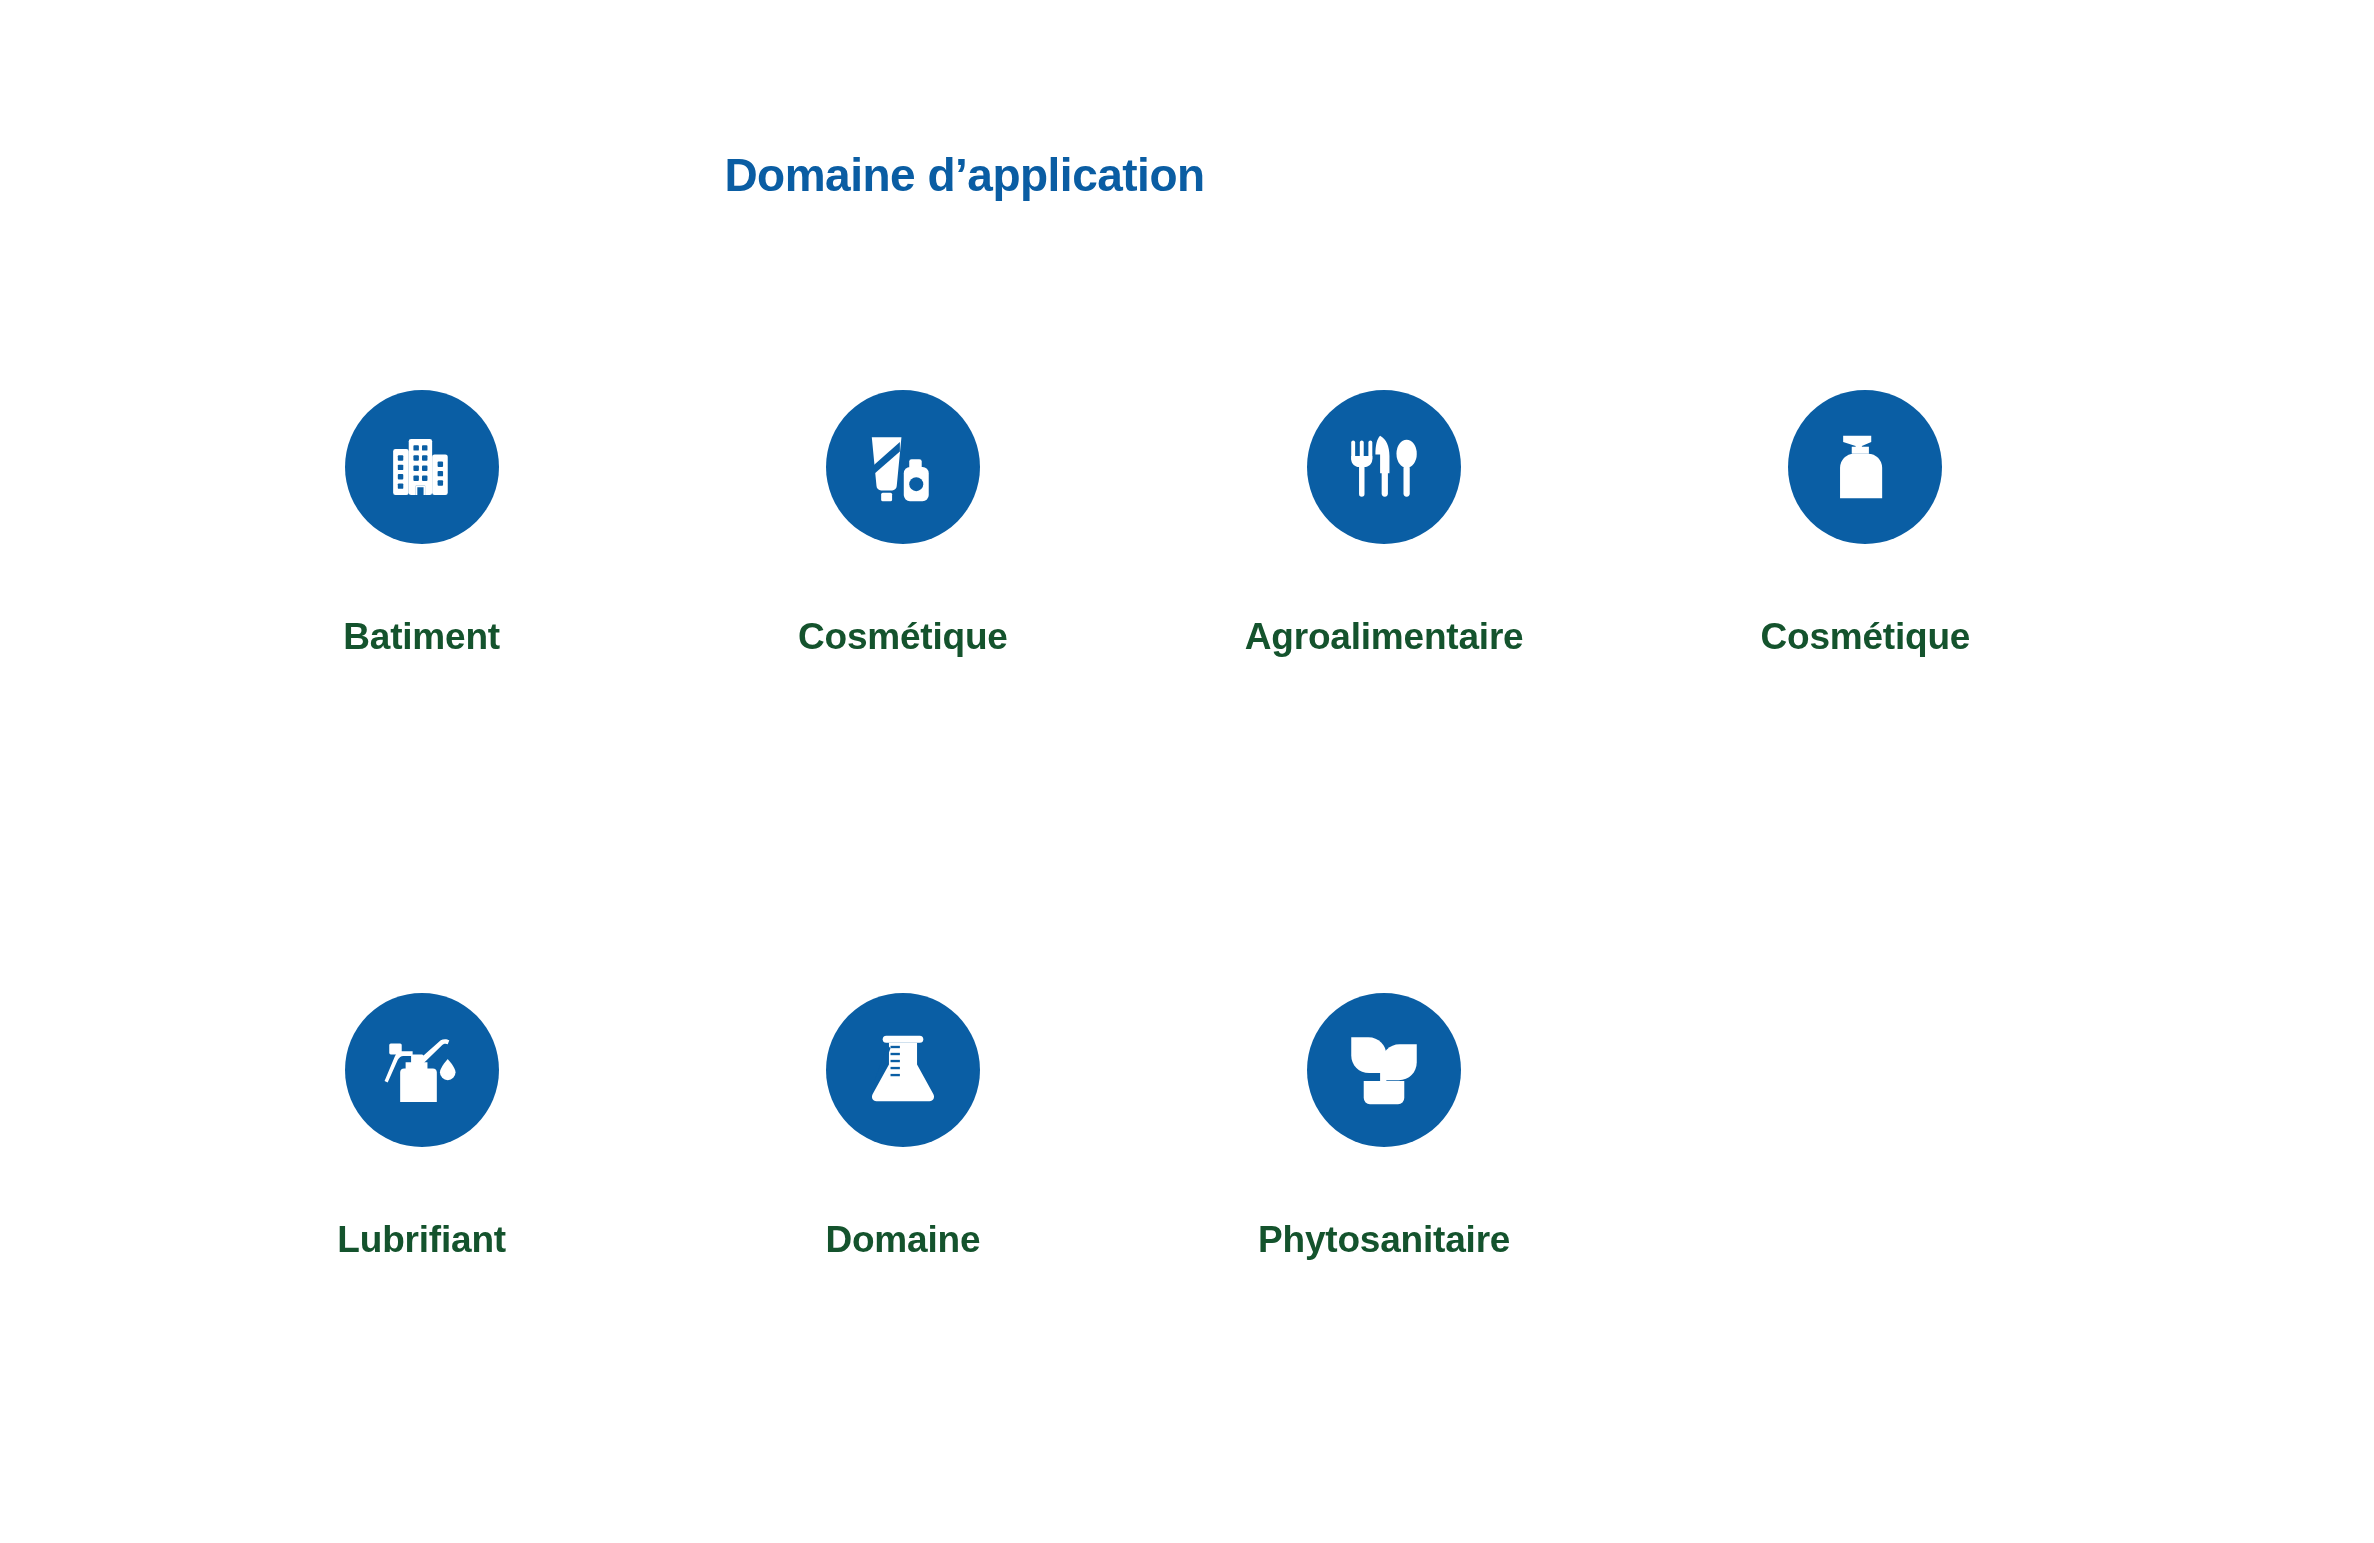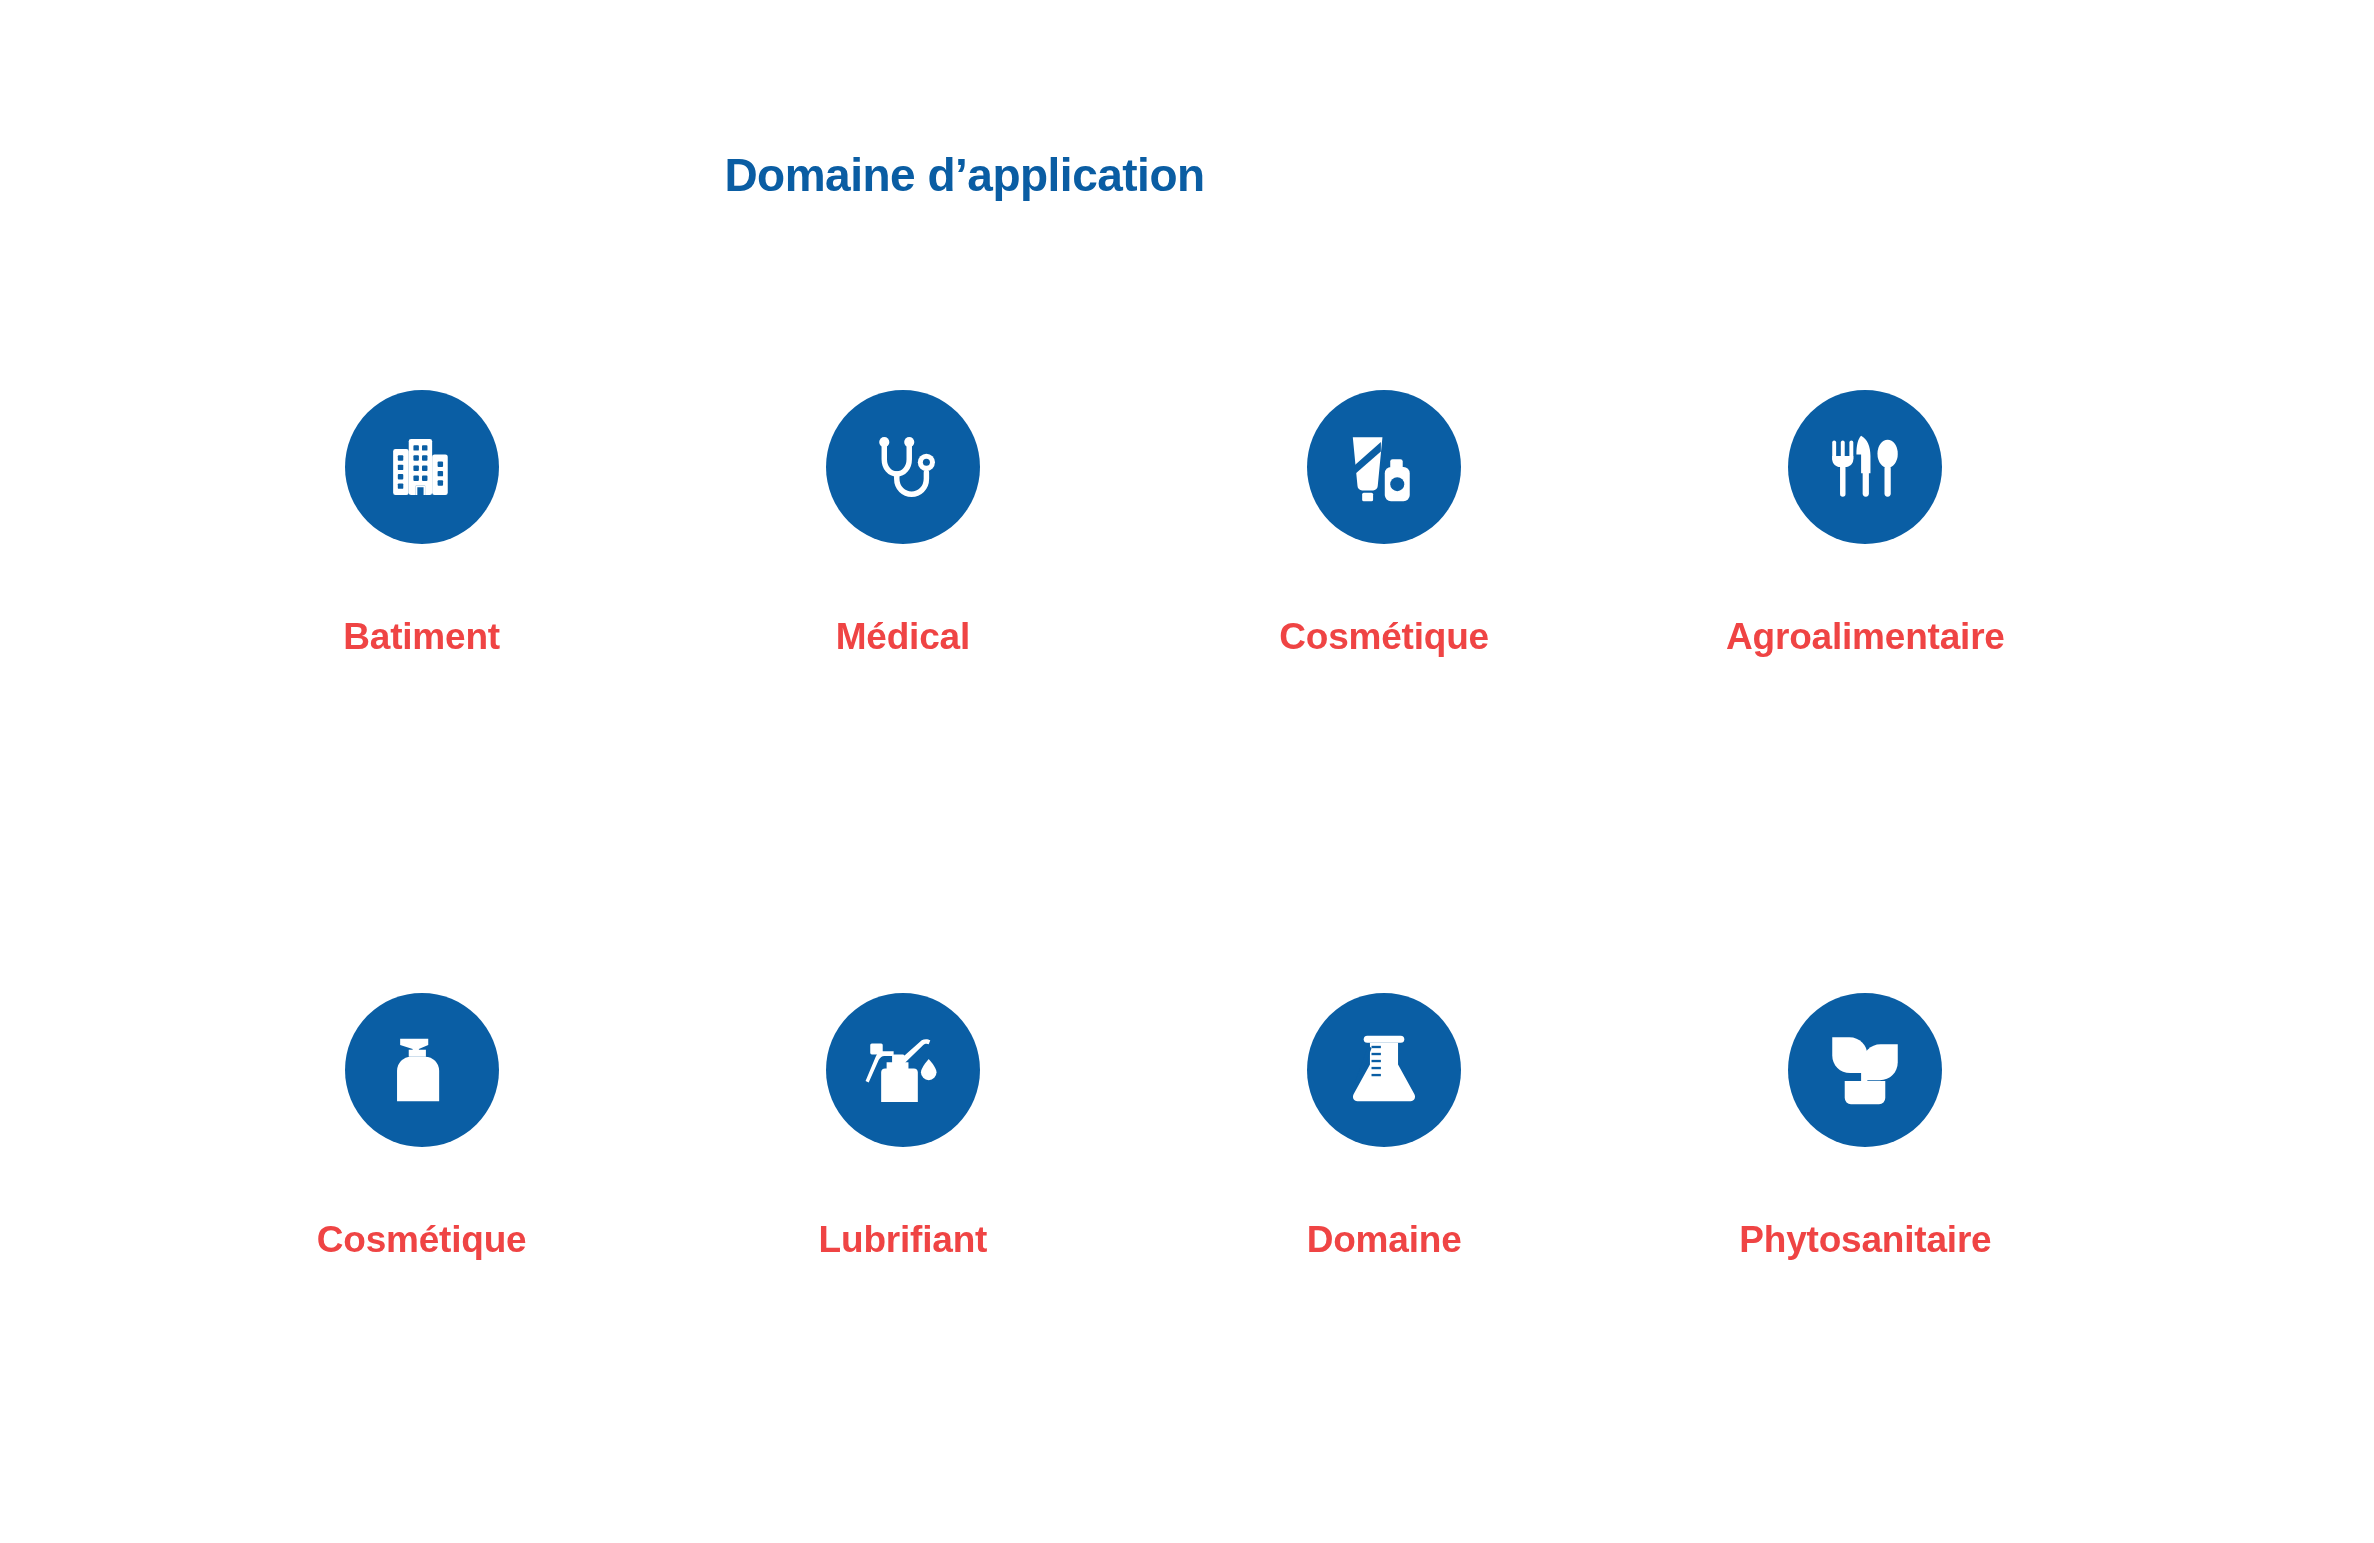--- a/index.html
+++ b/index.html
@@ -67,21 +67,21 @@
     width: 78px;
     height: 78px;
     display: block;
     fill: #ffffff;
   }
 
   .cell-label {
     margin-top: 72px;
     font-size: 37px;
     font-weight: 700;
-    color: #ef4444;
+    color: #14532d;
     letter-spacing: -0.2px;
     text-align: center;
     white-space: nowrap;
   }
 </style>
 </head>
 <body>
 
 <div class="page">
 
@@ -112,35 +112,20 @@
             <rect x="70" y="55" width="7" height="7" rx="1.2"></rect>
             <rect x="70" y="67" width="7" height="7" rx="1.2"></rect>
             <rect x="42" y="74" width="12" height="12"></rect>
           </g>
           <path d="M42 74h12v12h-2V76h-8v10h-2z" fill="#ffffff"></path>
         </svg>
       </div>
       <div class="cell-label">Batiment</div>
     </div>
 
-    <div class="cell">
-      <div class="badge">
-        <svg viewBox="0 0 100 100">
-          <g fill="none" stroke="#ffffff" stroke-width="7" stroke-linecap="round">
-            <path d="M26 20v20c0 11 7 19 16 19s16-8 16-19V20"></path>
-            <path d="M42 59v6c0 12 9 20 19 20s19-8 19-20v-8"></path>
-          </g>
-          <circle cx="26" cy="18" r="6.5"></circle>
-          <circle cx="58" cy="18" r="6.5"></circle>
-          <circle cx="80" cy="44" r="11"></circle>
-          <circle cx="80" cy="44" r="4.5" fill="#0a5ea4"></circle>
-        </svg>
-      </div>
-      <div class="cell-label">Médical</div>
-    </div>
 
     <div class="cell">
       <div class="badge">
         <svg viewBox="0 0 100 100">
 
           <path d="M10 12h38l-6 62a6 6 0 0 1-6 6H22a6 6 0 0 1-6-6z"></path>
           <rect x="22" y="83" width="14" height="11" rx="2"></rect>
           <path d="M12 48 46 18v12L14 58z" fill="#0a5ea4"></path>
 
           <rect x="58" y="40" width="16" height="12" rx="3"></rect>

